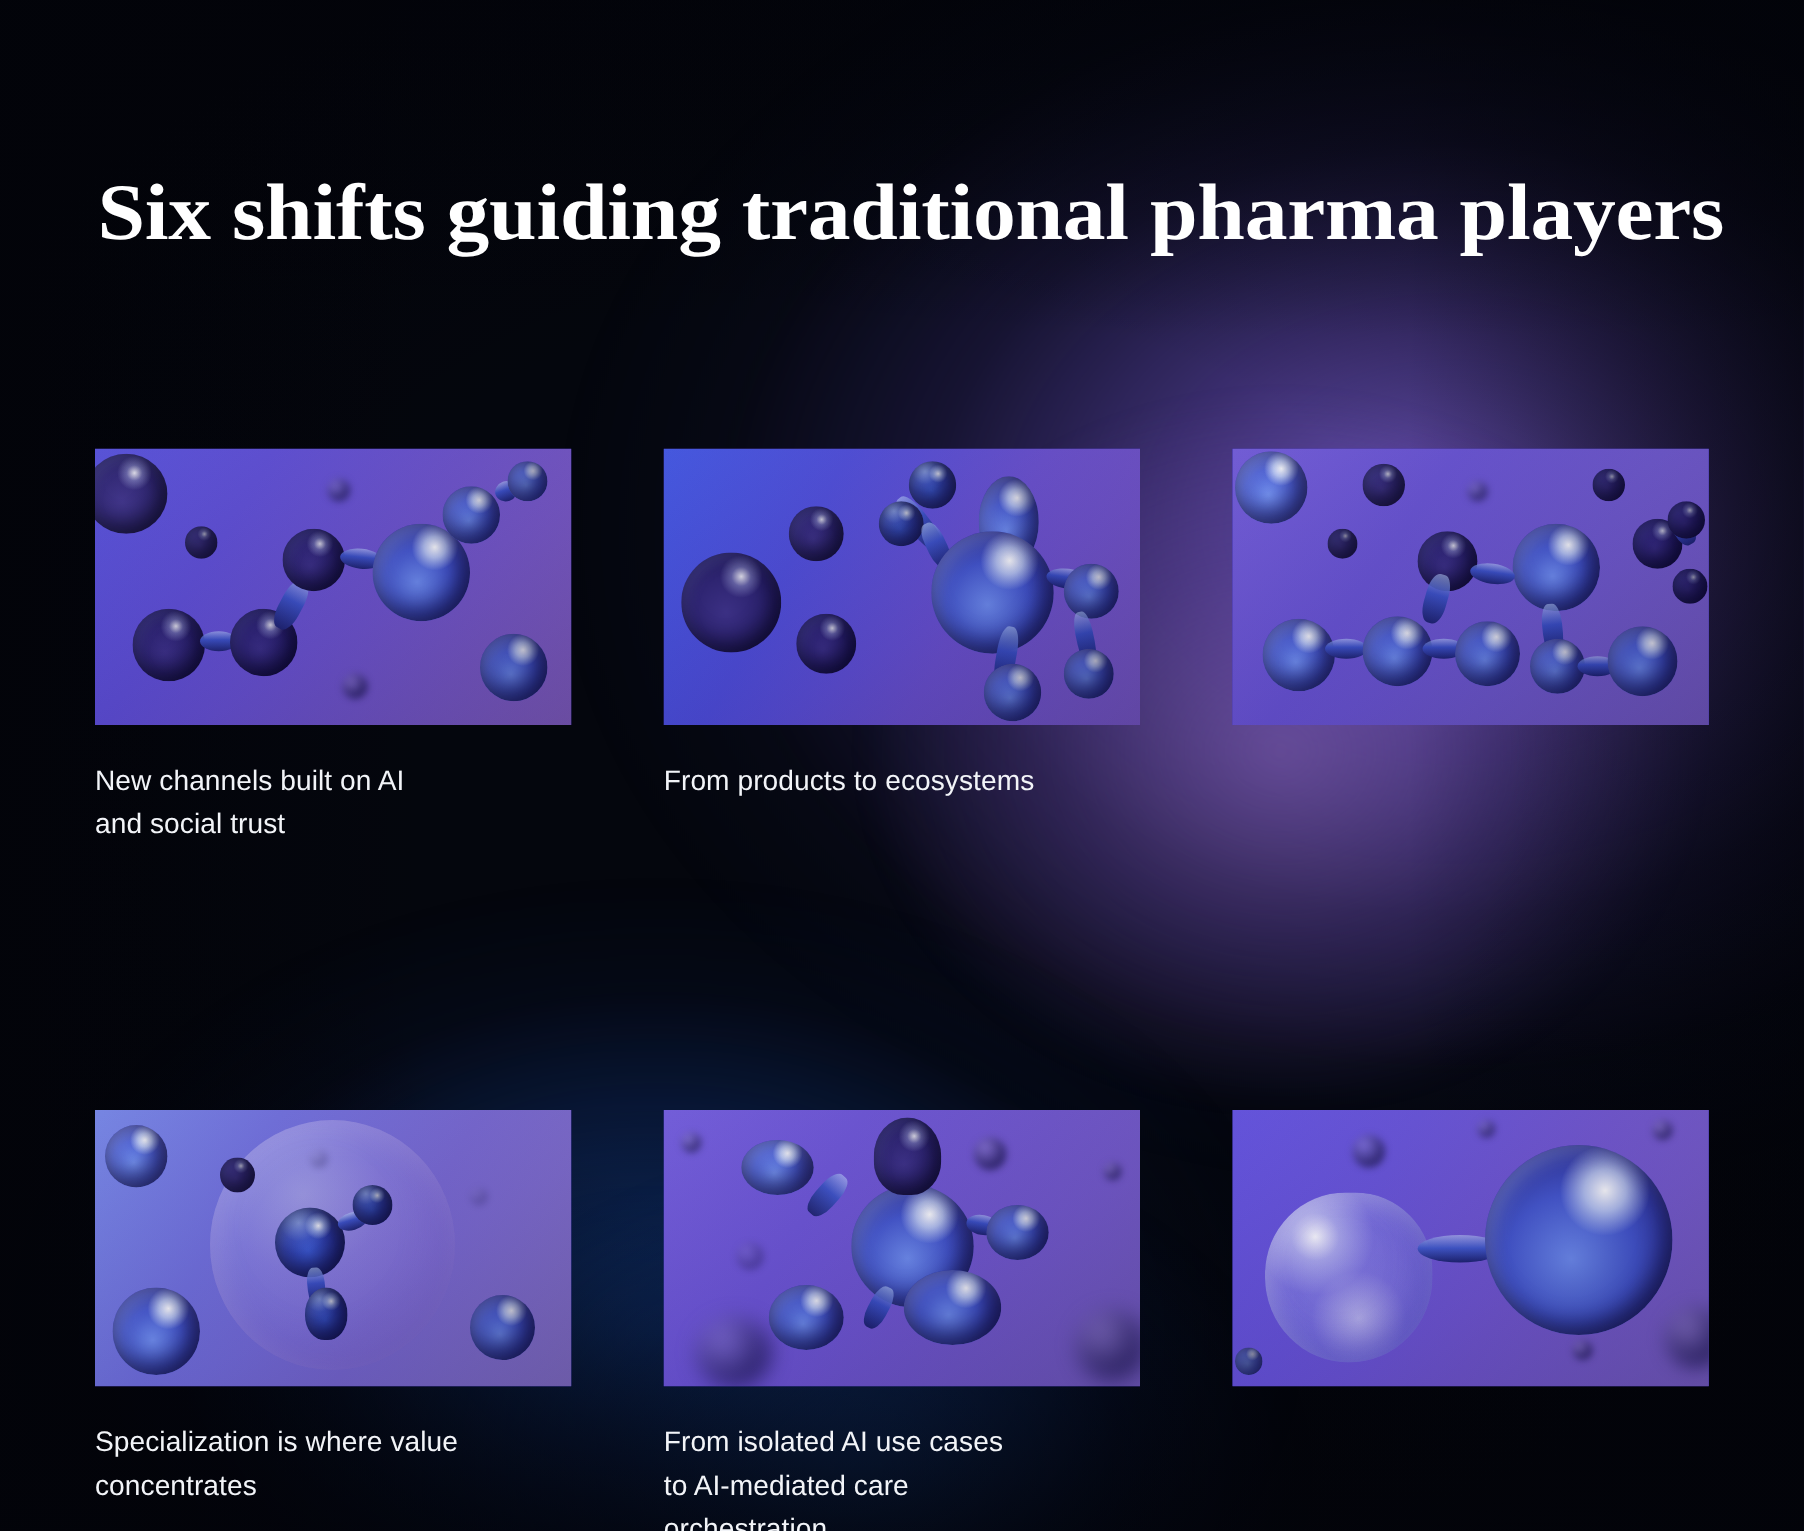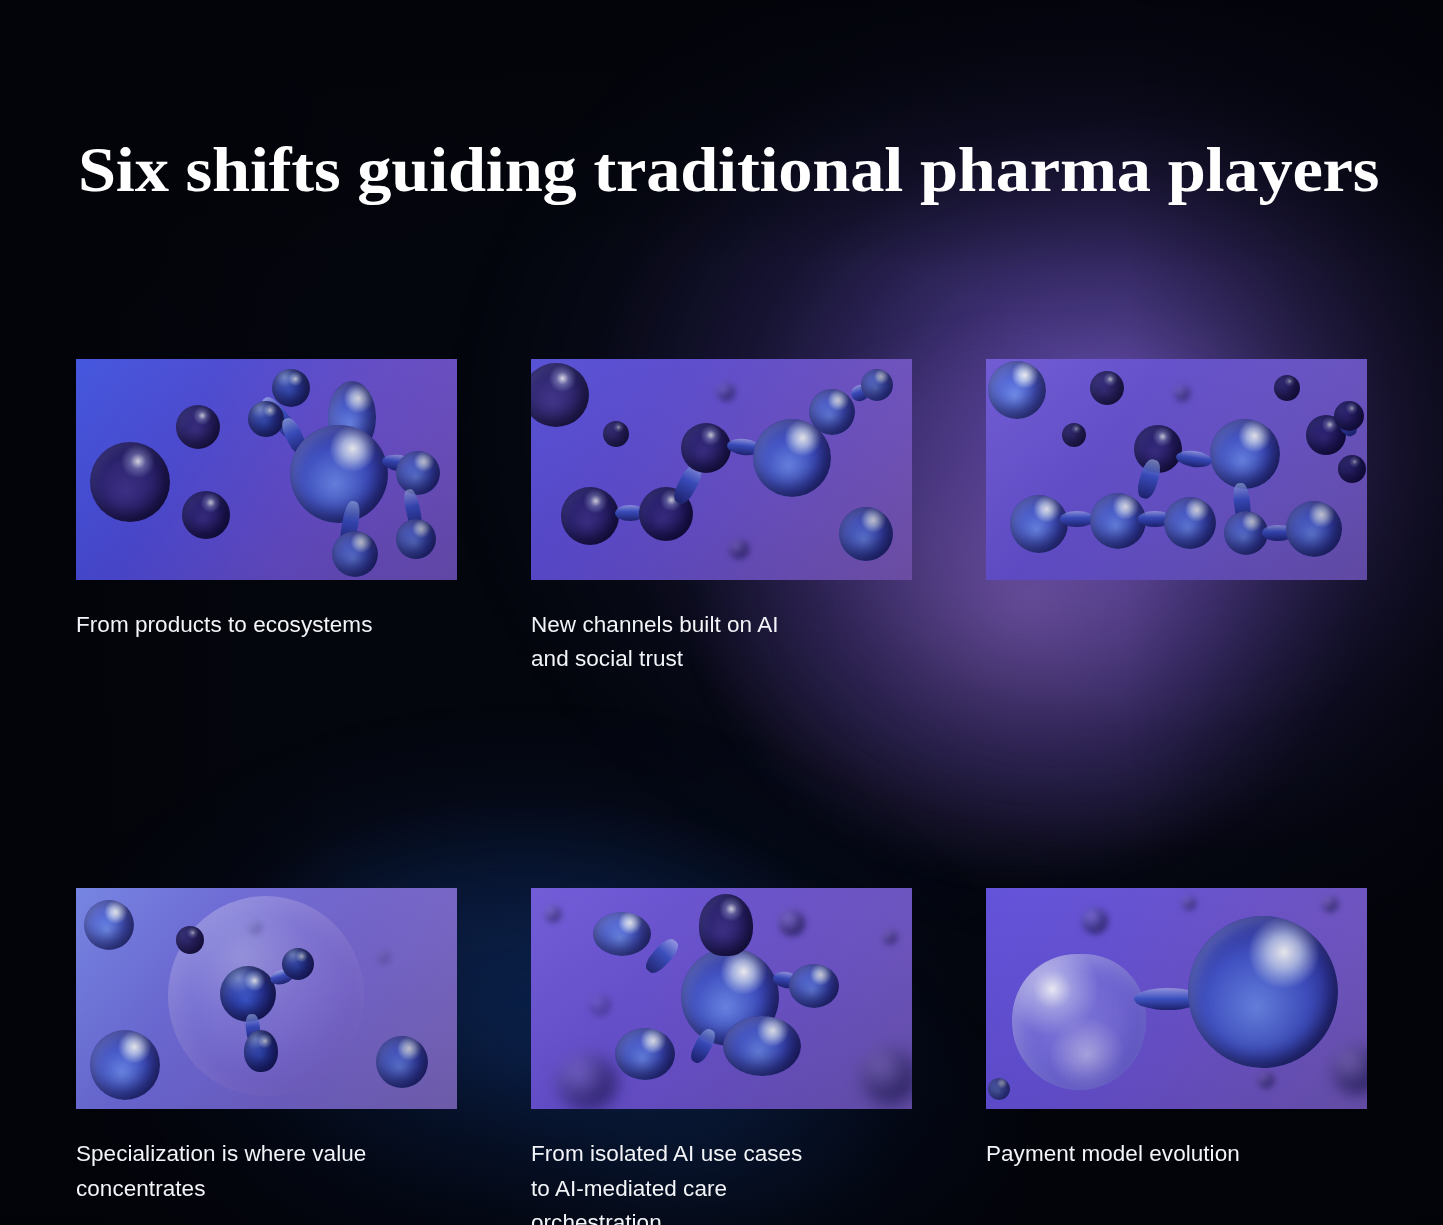--- a/index.html
+++ b/index.html
@@ -214,44 +214,20 @@
 <div class="bg-glow-d"></div>
 <div class="bg-vignette"></div>
 
 <div class="page">
 
   <h1 class="title">Six shifts guiding traditional pharma players</h1>
 
   <div class="grid">
 
     <div class="row">
-
-      <div class="cell">
-        <div class="thumb">
-          <div class="scene bgA">
-            <div class="ball dark" style="left:14px;  top:83px;  width:80px;  height:80px;"></div>
-            <div class="ball dark" style="left:100px; top:46px;  width:44px;  height:44px;"></div>
-            <div class="ball dark" style="left:106px; top:132px; width:48px;  height:48px;"></div>
-            <div class="bond" style="left:196px; top:34px;  width:17px;  height:52px; transform:rotate(-38deg);"></div>
-            <div class="ball" style="left:196px; top:10px;  width:38px;  height:38px;"></div>
-            <div class="ball" style="left:172px; top:42px;  width:36px;  height:36px;"></div>
-            <div class="bond" style="left:210px; top:58px;  width:16px;  height:38px; transform:rotate(-26deg);"></div>
-            <div class="ball light" style="left:252px; top:22px;  width:48px;  height:72px; border-radius:50% 50% 48% 48%;"></div>
-            <div class="ball light" style="left:214px; top:66px;  width:98px;  height:98px;"></div>
-            <div class="bond" style="left:306px; top:96px;  width:34px;  height:16px; transform:rotate(8deg); border-radius:50%;"></div>
-            <div class="ball light" style="left:320px; top:92px;  width:44px;  height:44px;"></div>
-            <div class="bond" style="left:266px; top:142px; width:16px;  height:48px; transform:rotate(10deg);"></div>
-            <div class="ball light" style="left:256px; top:172px; width:46px;  height:46px;"></div>
-            <div class="bond" style="left:330px; top:130px; width:14px;  height:42px; transform:rotate(-12deg);"></div>
-            <div class="ball light" style="left:320px; top:160px; width:40px;  height:40px;"></div>
-          </div>
-          <div class="thumb-shade"></div>
-        </div>
-        <div class="caption">From products to ecosystems</div>
-      </div>
 
       <div class="cell">
         <div class="thumb">
           <div class="scene bgB">
             <div class="ball dark" style="left:-8px;  top:4px;   width:66px;  height:64px;"></div>
             <div class="ball dark" style="left:72px;  top:62px;  width:26px;  height:26px;"></div>
             <div class="bokeh" style="left:186px; top:24px;  width:18px;  height:18px;"></div>
             <div class="bokeh" style="left:198px; top:180px; width:20px;  height:20px;"></div>
             <div class="ball dark" style="left:30px;  top:128px; width:58px;  height:58px;"></div>
             <div class="bond" style="left:84px;  top:146px; width:30px;  height:16px; border-radius:50%;"></div>
@@ -263,20 +239,44 @@
             <div class="bond" style="left:292px; top:52px;  width:22px;  height:16px; transform:rotate(-18deg); border-radius:50%;"></div>
             <div class="ball light" style="left:278px; top:30px;  width:46px;  height:46px;"></div>
             <div class="bond" style="left:320px; top:26px;  width:18px;  height:16px; transform:rotate(-20deg); border-radius:50%;"></div>
             <div class="ball light" style="left:330px; top:10px;  width:32px;  height:32px;"></div>
             <div class="ball light" style="left:308px; top:148px; width:54px;  height:54px;"></div>
           </div>
           <div class="thumb-shade"></div>
         </div>
         <div class="caption">New channels built on AI
 and social trust</div>
+      </div>
+
+      <div class="cell">
+        <div class="thumb">
+          <div class="scene bgA">
+            <div class="ball dark" style="left:14px;  top:83px;  width:80px;  height:80px;"></div>
+            <div class="ball dark" style="left:100px; top:46px;  width:44px;  height:44px;"></div>
+            <div class="ball dark" style="left:106px; top:132px; width:48px;  height:48px;"></div>
+            <div class="bond" style="left:196px; top:34px;  width:17px;  height:52px; transform:rotate(-38deg);"></div>
+            <div class="ball" style="left:196px; top:10px;  width:38px;  height:38px;"></div>
+            <div class="ball" style="left:172px; top:42px;  width:36px;  height:36px;"></div>
+            <div class="bond" style="left:210px; top:58px;  width:16px;  height:38px; transform:rotate(-26deg);"></div>
+            <div class="ball light" style="left:252px; top:22px;  width:48px;  height:72px; border-radius:50% 50% 48% 48%;"></div>
+            <div class="ball light" style="left:214px; top:66px;  width:98px;  height:98px;"></div>
+            <div class="bond" style="left:306px; top:96px;  width:34px;  height:16px; transform:rotate(8deg); border-radius:50%;"></div>
+            <div class="ball light" style="left:320px; top:92px;  width:44px;  height:44px;"></div>
+            <div class="bond" style="left:266px; top:142px; width:16px;  height:48px; transform:rotate(10deg);"></div>
+            <div class="ball light" style="left:256px; top:172px; width:46px;  height:46px;"></div>
+            <div class="bond" style="left:330px; top:130px; width:14px;  height:42px; transform:rotate(-12deg);"></div>
+            <div class="ball light" style="left:320px; top:160px; width:40px;  height:40px;"></div>
+          </div>
+          <div class="thumb-shade"></div>
+        </div>
+        <div class="caption">From products to ecosystems</div>
       </div>
 
       <div class="cell">
         <div class="thumb">
           <div class="scene bgC">
             <div class="ball light" style="left:2px;   top:2px;   width:58px;  height:58px;"></div>
             <div class="ball dark" style="left:104px; top:12px;  width:34px;  height:34px;"></div>
             <div class="bokeh" style="left:188px; top:26px;  width:16px;  height:16px;"></div>
             <div class="ball dark" style="left:288px; top:16px;  width:26px;  height:26px;"></div>
             <div class="ball dark" style="left:76px;  top:64px;  width:24px;  height:24px;"></div>
@@ -362,18 +362,17 @@
             <div class="bokeh" style="left:336px; top:8px;   width:16px;  height:16px;"></div>
             <div class="bokeh" style="left:272px; top:184px; width:16px;  height:16px;"></div>
             <div class="bokeh" style="left:346px; top:158px; width:48px;  height:48px; filter:blur(7px);"></div>
             <div class="ball light" style="left:2px;   top:190px; width:22px;  height:22px;"></div>
             <div class="glass" style="left:26px;  top:66px;  width:134px; height:136px; border-radius:48% 46% 50% 50%;"></div>
             <div class="bond" style="left:148px; top:100px; width:68px;  height:22px; border-radius:50%; background:linear-gradient(to bottom, rgba(200,220,255,0.55), #3f57cc 48%, #1c2170 100%);"></div>
             <div class="ball light" style="left:202px; top:28px;  width:150px; height:152px;"></div>
           </div>
           <div class="thumb-shade"></div>
         </div>
-        <div class="caption">Payment model evolution</div>
       </div>
 
     </div>
   </div>
 </div>
 
 </body></html>

